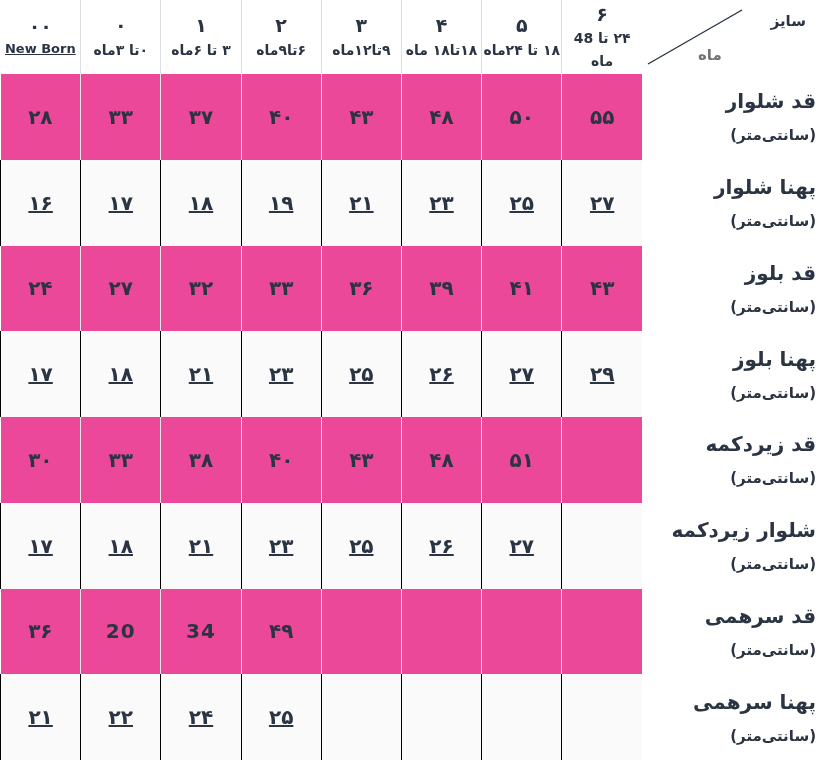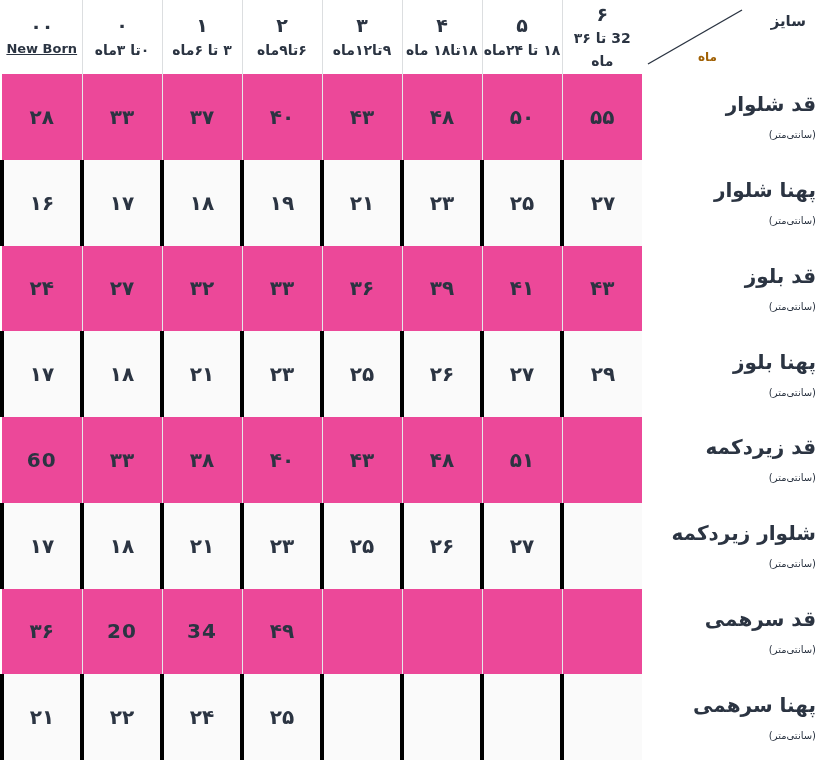--- a/index.html
+++ b/index.html
@@ -56,22 +56,22 @@
     top: 12px;
     right: 22px;
     font-size: 15px;
     color: #2b3442;
     font-weight: bold;
   }
   .corner-bottom {
     position: absolute;
     bottom: 10px;
     left: 56px;
-    font-size: 12px;
-    color: #a16207;
+    font-size: 15px;
+    color: #737373;
     font-weight: bold;
   }
 
   .hdr-num {
     display: block;
     font-size: 19px;
     font-weight: bold;
     color: #2b3442;
     line-height: 1.35;
     letter-spacing: 1px;
@@ -111,42 +111,43 @@
   }
   .label-main {
     display: block;
     font-size: 20px;
     font-weight: bold;
     color: #2b3442;
     line-height: 1.25;
   }
   .label-unit {
     display: block;
-    font-size: 10px;
-    font-weight: normal;
+    font-size: 15px;
+    font-weight: bold;
     color: #2b3442;
     margin-top: 12px;
     line-height: 1.2;
   }
 
   
   td.num, th.num {
     border-left: 1px solid #e2e4e6;
   }
   td.num:last-of-type, th.num:last-of-type {
     border-left: none;
   }
   th.num {
     border-left-color: #dcdee0;
   }
   tbody td.num {
     border-left: 1px solid #e6e7e9;
   }
   tbody tr.plain td.num {
-    border-left: 4px solid #000000;
+    border-left: 1px solid #000000;
+    text-decoration: underline;
   }
   td.label-cell {
     border-left: none;
   }
 </style>
 </head>
 <body>
 
 <table class="size-table">
   <thead>
@@ -157,21 +158,21 @@
               <svg viewBox="0 0 186 74" preserveAspectRatio="none">
                 <line x1="6" y1="64" x2="100" y2="10" stroke="#2b3442" stroke-width="1.4"></line>
               </svg>
             </div>
             <span class="corner-top">سایز</span>
             <span class="corner-bottom">ماه</span>
           </div>
         </th>
         <th class="num">
           <span class="hdr-num">۶</span>
-          <span class="hdr-sub">32 تا ۳۶ ماه</span>
+          <span class="hdr-sub">۲۴ تا 48 ماه</span>
         </th>
         <th class="num">
           <span class="hdr-num">۵</span>
           <span class="hdr-sub">۱۸ تا ۲۴ماه</span>
         </th>
         <th class="num">
           <span class="hdr-num">۴</span>
           <span class="hdr-sub">۱۸تا۱۸ ماه</span>
         </th>
         <th class="num">
@@ -258,21 +259,21 @@
           <span class="label-main">قد زیردکمه</span>
           <span class="label-unit">(سانتی‌متر)</span>
         </td>
         <td class="num"></td>
         <td class="num">۵۱</td>
         <td class="num">۴۸</td>
         <td class="num">۴۳</td>
         <td class="num">۴۰</td>
         <td class="num">۳۸</td>
         <td class="num">۳۳</td>
-        <td class="num">60</td>
+        <td class="num">۳۰</td>
       </tr>
       <tr class="plain">
         <td class="label-cell">
           <span class="label-main">شلوار زیردکمه</span>
           <span class="label-unit">(سانتی‌متر)</span>
         </td>
         <td class="num"></td>
         <td class="num">۲۷</td>
         <td class="num">۲۶</td>
         <td class="num">۲۵</td>

